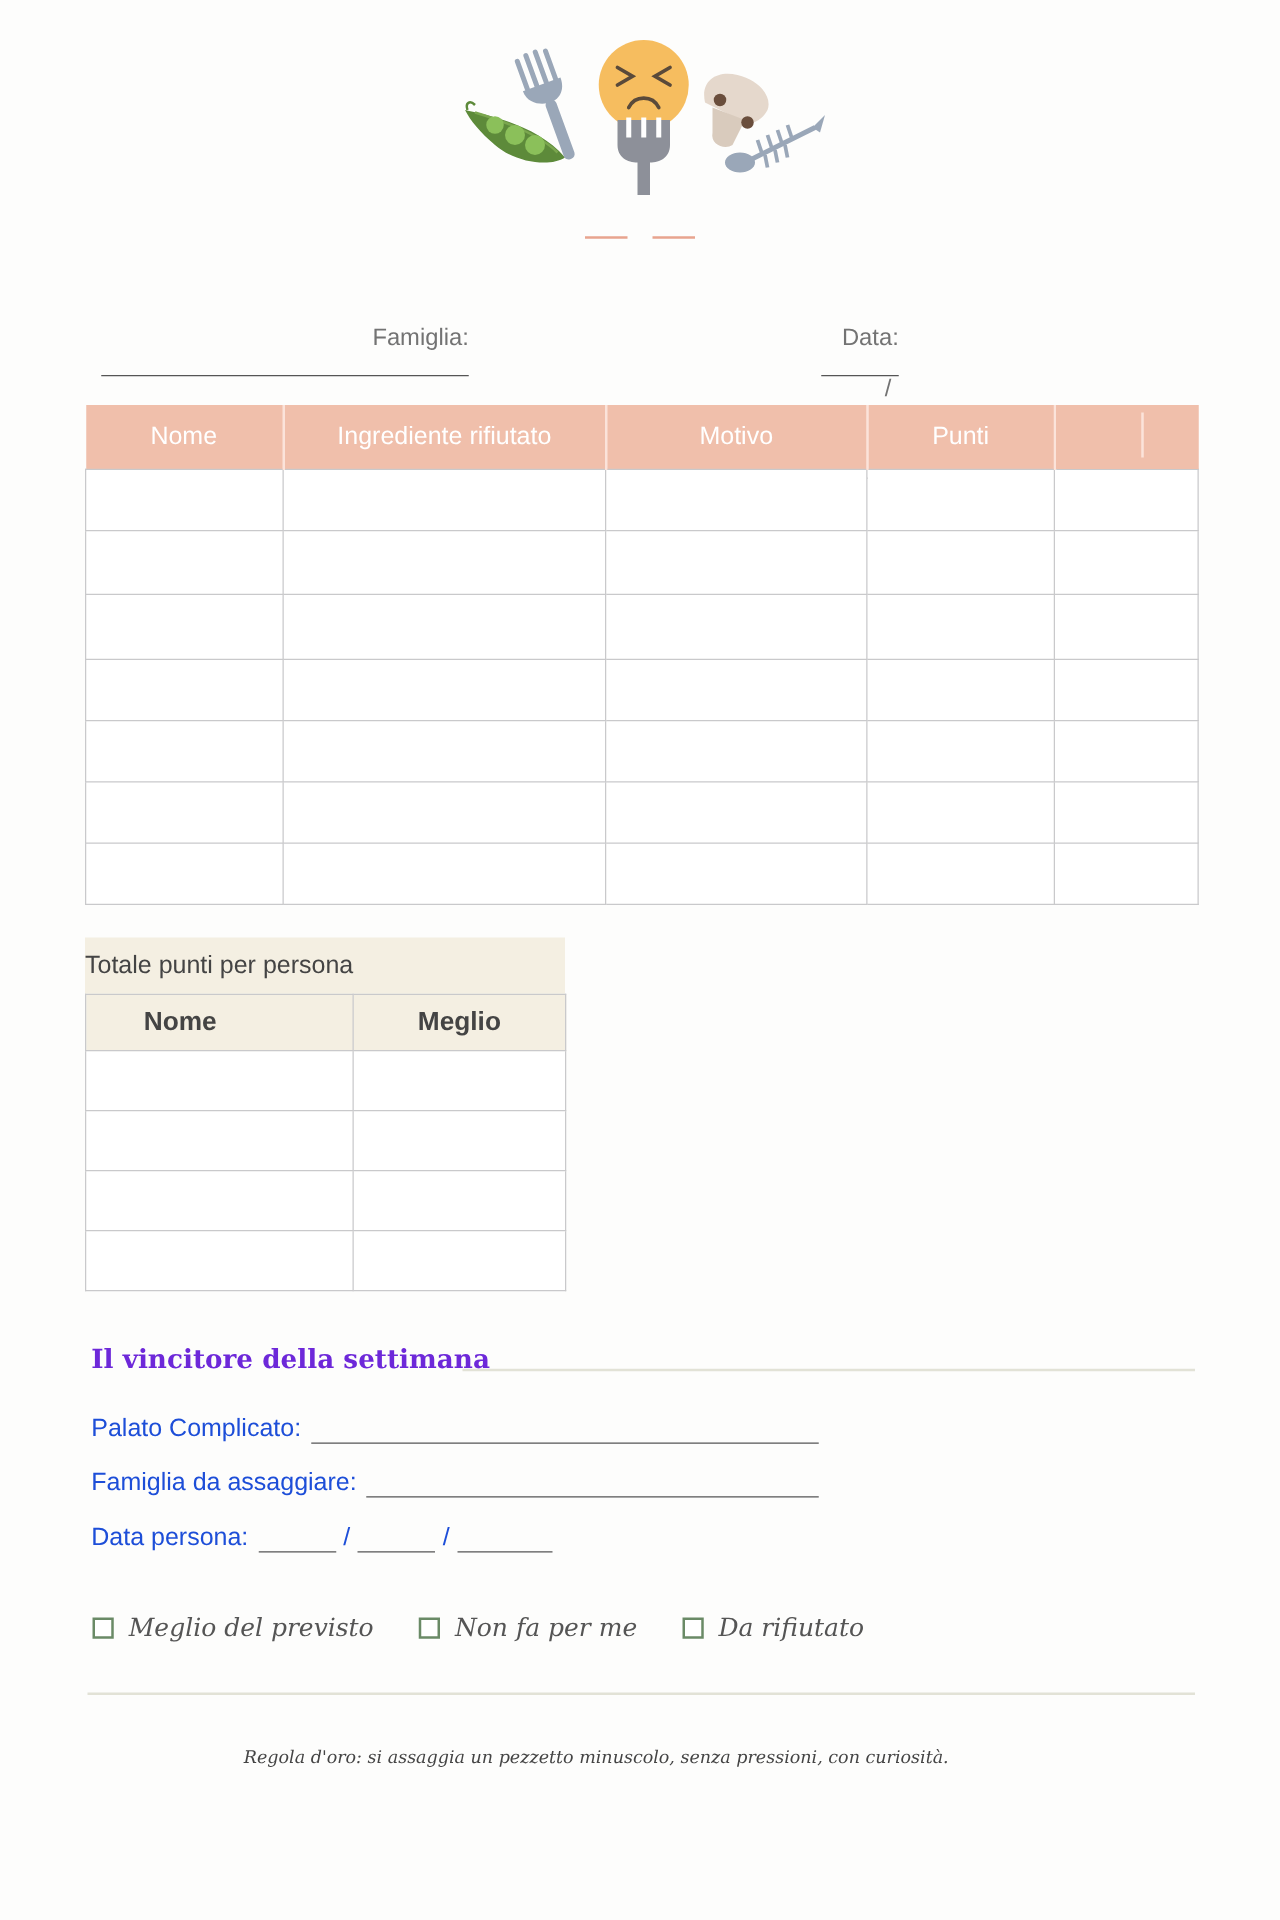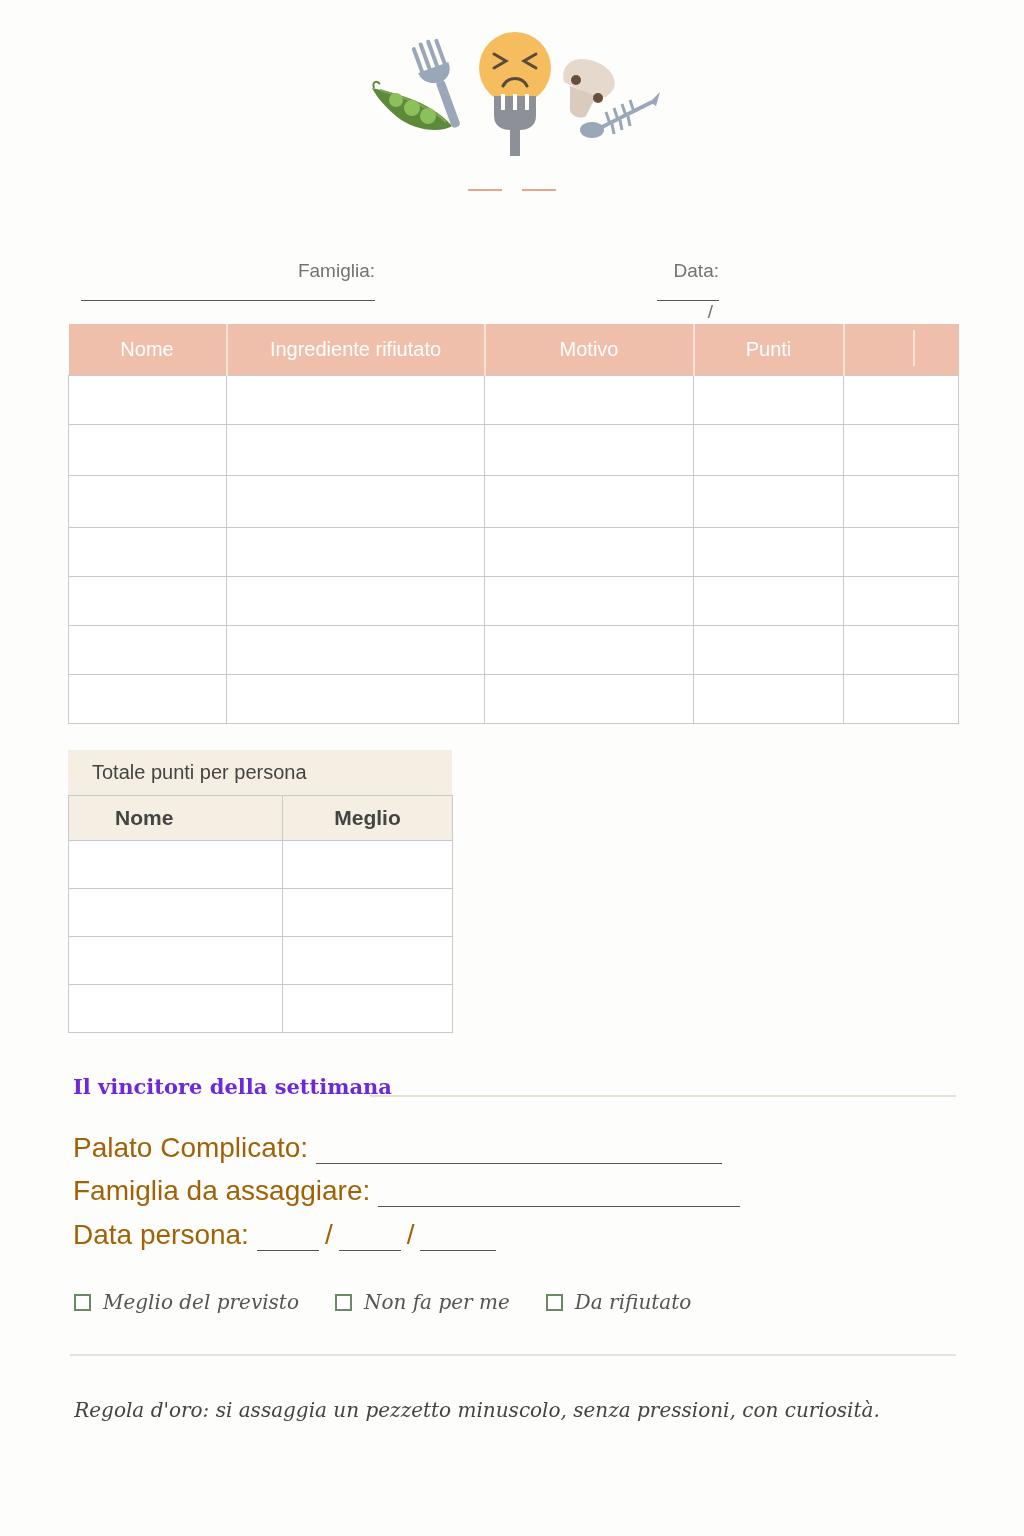--- a/index.html
+++ b/index.html
@@ -80,21 +80,20 @@
     .totals {
       left: 68px; top: 750px; width: 384px;
     }
     .totals-head {
       background: #f4efe2;
       height: 45px;
       font-family: "Liberation Sans", sans-serif;
       font-size: 20px;
       color: #444;
       display: flex; align-items: center;
-      padding-left: 24px;
       box-sizing: border-box;
     }
     .totals-table { width: 384px; table-layout: fixed; }
     .totals-table th {
       background: #f4efe2;
       font-family: "Liberation Sans", sans-serif;
       font-weight: bold;
       font-size: 21px;
       color: #444;
       height: 44px;
@@ -114,22 +113,22 @@
       font-family: "DejaVu Serif", serif;
       font-weight: bold;
       font-size: 21px;
       color: #6d28d9;
     }
     .winner-rule {
       left: 370px; top: 1095px; width: 586px; height: 2px; background: #e2e2d6;
     }
     .wfield {
       font-family: "Liberation Sans", sans-serif;
-      font-size: 28px;
-      color: #a16207;
+      font-size: 20px;
+      color: #1d4ed8;
       display: flex; align-items: flex-end;
     }
 
     
     .checks {
       left: 74px; top: 1290px;
       display: flex; align-items: center;
       font-family: "DejaVu Serif", serif;
       font-style: italic;
       font-size: 20px;
@@ -146,21 +145,21 @@
       background: #fff;
     }
 
     .bottom-rule {
       left: 70px; top: 1354px; width: 886px; height: 2px; background: #e2e2d6;
     }
     .footer-note {
       left: 0; top: 1398px; width: 954px; text-align: center;
       font-family: "DejaVu Serif", serif;
       font-style: italic;
-      font-size: 20px;
+      font-size: 14px;
       color: #444;
     }
   </style>
 </head>
 <body>
 
 <div class="abs illus">
   <svg width="310" height="130" viewBox="0 0 310 130">
 
     <g>

